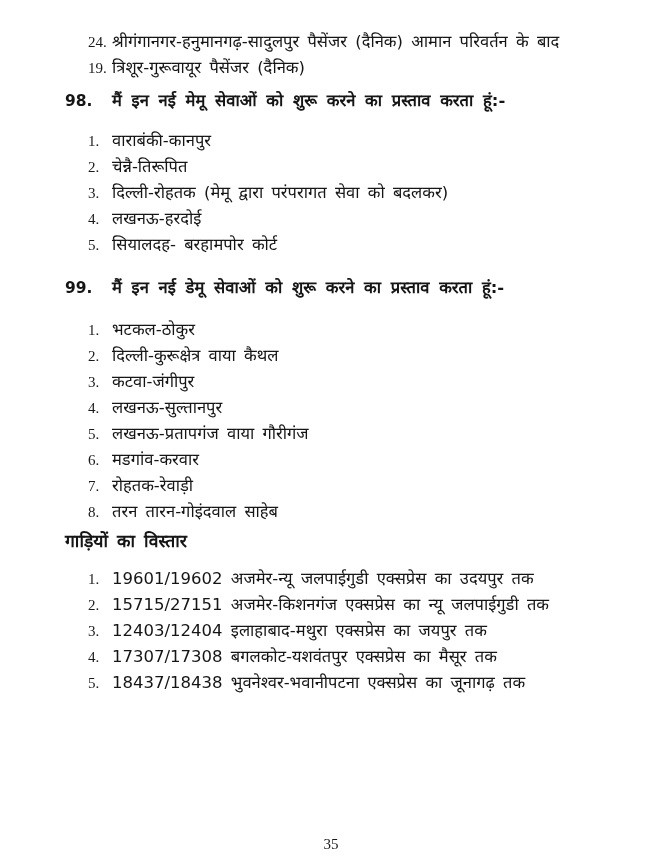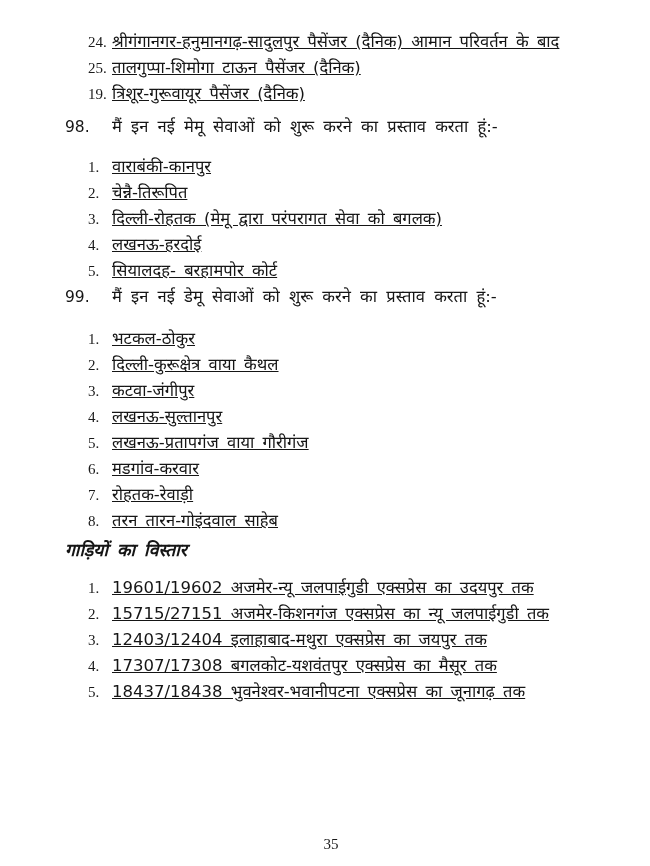--- a/index.html
+++ b/index.html
@@ -32,55 +32,54 @@
     flex: none;
     width: 24px;
     font-family: "Liberation Serif", serif;
     font-size: 15px;
     font-weight: 400;
     word-spacing: normal;
     color: #1a1a1a;
   }
   .row .item-text {
     flex: 1;
-    text-decoration: underline;
   }
   
   .section-heading {
     margin: 0;
     font-size: 17.5px;
     font-weight: 700;
     line-height: 24px;
     word-spacing: 3px;
   }
   
   .para {
     display: flex;
     align-items: baseline;
     line-height: 26px;
     font-size: 16.5px;
-    font-weight: 400;
+    font-weight: 700;
     word-spacing: 4px;
   }
   .para .para-marker {
     flex: none;
     width: 47px;
     font-size: 15.5px;
     word-spacing: normal;
   }
   .para .para-text { flex: 1; }
 
   
   .heading-1 { margin-top: 12px; }
   .para-1    { margin-top: 7px; }
   .list-1    { margin-top: 14px; }
   .heading-2 { margin-top: 6px; }
-  .para-2    { }
+  .para-2    { margin-top: 17px; }
   .list-2    { margin-top: 16px; }
-  .heading-3 { margin-top: 4px; font-style: italic; }
+  .heading-3 { margin-top: 4px; }
   .para-3    { margin-top: 14px; }
   .list-3    { margin-top: 13px; }
 
   .page-number {
     position: absolute;
     left: 12px;
     right: 0;
     bottom: 13px;
     text-align: center;
     font-family: "Liberation Serif", serif;
@@ -92,24 +91,20 @@
 <body>
 
 <div class="page">
 
   <div class="cont-list">
     <div class="row">
       <span class="marker">24.</span>
       <span class="item-text">श्रीगंगानगर-हनुमानगढ़-सादुलपुर पैसेंजर (दैनिक) आमान परिवर्तन के बाद</span>
     </div>
     <div class="row">
-      <span class="marker">25.</span>
-      <span class="item-text">तालगुप्पा-शिमोगा टाऊन पैसेंजर (दैनिक)</span>
-    </div>
-    <div class="row">
       <span class="marker">19.</span>
       <span class="item-text">त्रिशूर-गुरूवायूर पैसेंजर (दैनिक)</span>
     </div>
   </div>
 
   <section>
     <div class="para para-1">
       <span class="para-marker">98.</span>
       <span class="para-text">मैं इन नई मेमू सेवाओं को शुरू करने का प्रस्ताव करता हूं:-</span>
     </div>
@@ -117,21 +112,21 @@
       <div class="row">
         <span class="marker">1.</span>
         <span class="item-text">वाराबंकी-कानपुर</span>
       </div>
       <div class="row">
         <span class="marker">2.</span>
         <span class="item-text">चेन्नै-तिरूपित</span>
       </div>
       <div class="row">
         <span class="marker">3.</span>
-        <span class="item-text">दिल्ली-रोहतक (मेमू द्वारा परंपरागत सेवा को बगलक)</span>
+        <span class="item-text">दिल्ली-रोहतक (मेमू द्वारा परंपरागत सेवा को बदलकर)</span>
       </div>
       <div class="row">
         <span class="marker">4.</span>
         <span class="item-text">लखनऊ-हरदोई</span>
       </div>
       <div class="row">
         <span class="marker">5.</span>
         <span class="item-text">सियालदह- बरहामपोर कोर्ट</span>
       </div>
     </div>

